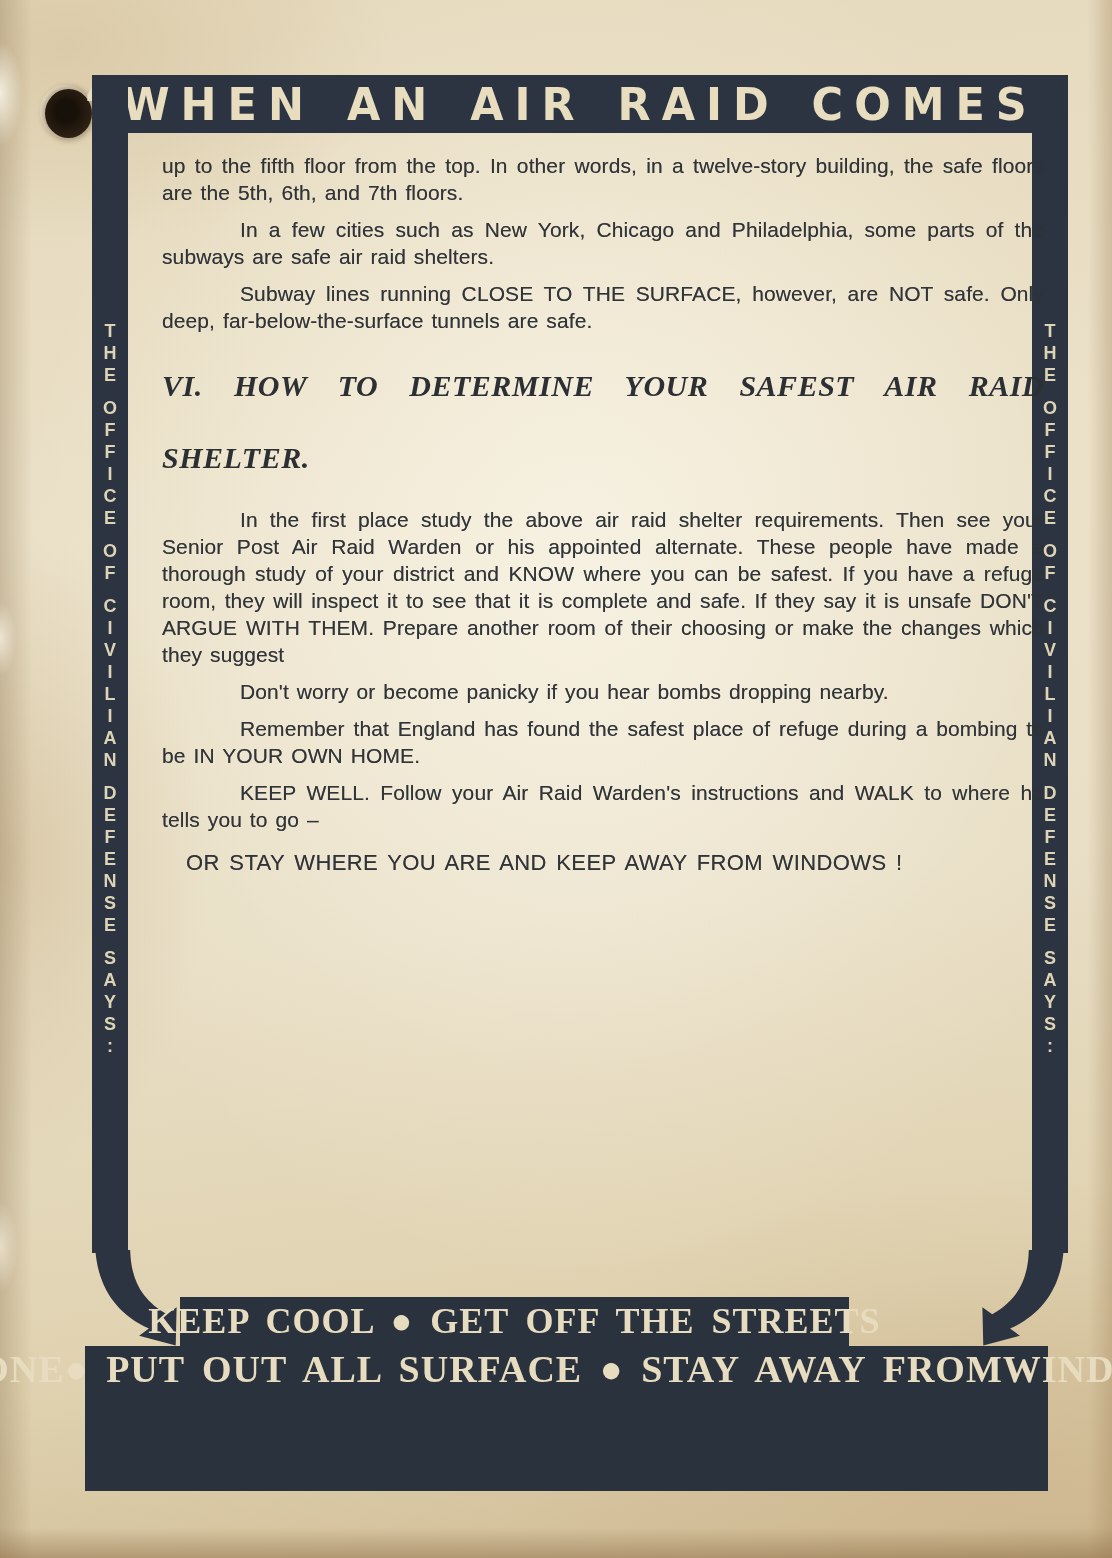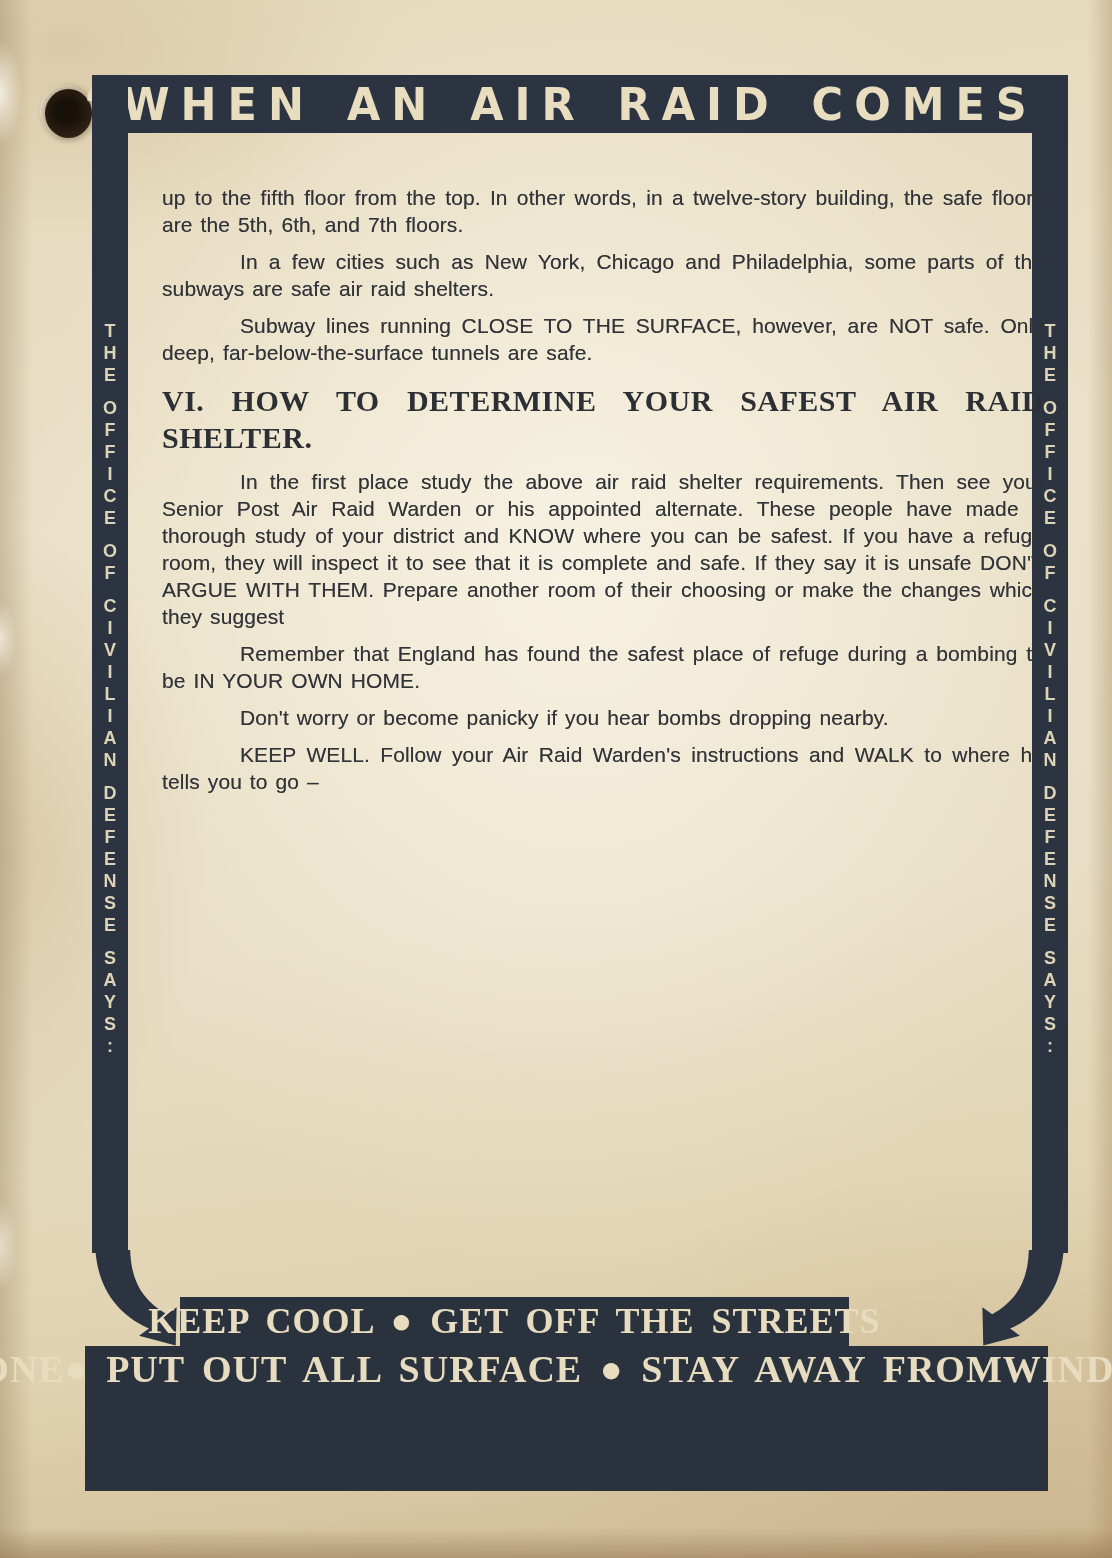--- a/index.html
+++ b/index.html
@@ -62,33 +62,34 @@
   }
   .vgap { display:block; height:11px; }
 
   .arrow { position:absolute; width:100px; height:100px; }
   .arrow path { fill:#2b3440; }
   .arrow-left  { left:90px;  top:1250px; }
   .arrow-right { left:969px; top:1250px; transform:scaleX(-1); }
 
   .body-text {
     position:absolute; left:128px; top:133px; width:960px;
-    padding:51px 44px 0 34px;
+    padding:19px 44px 0 34px;
     font-size:21px; line-height:27px; color:#303338;
     word-spacing:2px; letter-spacing:0.1px;
     text-shadow:0 0 0.4px rgba(48,51,56,0.55);
   }
   .para { text-align:justify; margin:0 0 10px; }
   .para.indent { text-indent:78px; }
   .para.noindent { text-indent:0; }
   .para.heading {
     font-family:"Liberation Serif", serif; font-weight:700;
-    font-size:30px; line-height:37px; letter-spacing:0.5px; word-spacing:7px;
+    font-size:30px; line-height:72px; letter-spacing:0.5px; word-spacing:7px;
     color:#2c2f33; margin:16px 0 12px; text-indent:0;
     text-shadow:none;
+    font-style:italic;
   }
   .para.center {
     text-indent:0; margin:16px 0 0 24px;
     font-size:22px; letter-spacing:0.4px; word-spacing:3px; text-align:left;
   }
 
   .banner-line1 {
     position:absolute; left:180px; top:1297px; width:669px; height:49px;
     background:#2a333d; display:flex; align-items:center; justify-content:center;
   }
@@ -216,26 +217,27 @@
 
       <p class="para indent">In a few cities such as New York, Chicago and Philadelphia, some parts of the subways are safe air raid shelters.</p>
 
       <p class="para indent">Subway lines running CLOSE TO THE SURFACE, however, are NOT safe.  Only deep, far-below-the-surface tunnels are safe.</p>
 
 
       <p class="para heading">VI.  HOW TO DETERMINE YOUR SAFEST AIR RAID SHELTER.</p>
 
       <p class="para indent">In the first place study the above air raid shelter requirements.  Then see your Senior Post Air Raid Warden or his appointed alternate.  These people have made a thorough study of your district and KNOW where you can be safest.  If you have a refuge room, they will inspect it to see that it is complete and safe.  If they say it is unsafe DON'T ARGUE WITH THEM.  Prepare another room of their choosing or make the changes which they suggest</p>
 
+      <p class="para indent">Don't worry or become panicky if you hear bombs dropping nearby.</p>
+
       <p class="para indent">Remember that England has found the safest place of refuge during a bombing to be IN YOUR OWN HOME.</p>
 
-      <p class="para indent">Don't worry or become panicky if you hear bombs dropping nearby.</p>
-
       <p class="para indent">KEEP WELL.  Follow your Air Raid Warden's instructions and WALK to where he tells you to go –</p>
 
+      <p class="para center">OR STAY WHERE YOU ARE AND KEEP AWAY FROM WINDOWS !</p>
     </div>
 
   <div class="banner-line1">
     <div class="bline">KEEP COOL  ●  GET OFF THE STREETS</div>
   </div>
 
   <div class="banner-main">
     <div class="bline">●  GET UNDER A SHELTER  ●  DO NOT TELEPHONE</div>
     <div class="bline">●  PUT OUT ALL SURFACE  ●  STAY AWAY FROM</div>
     <div class="bline">WINDOWS  ●  CO-OPERATE WITH AIR RAID WARDENS</div>

